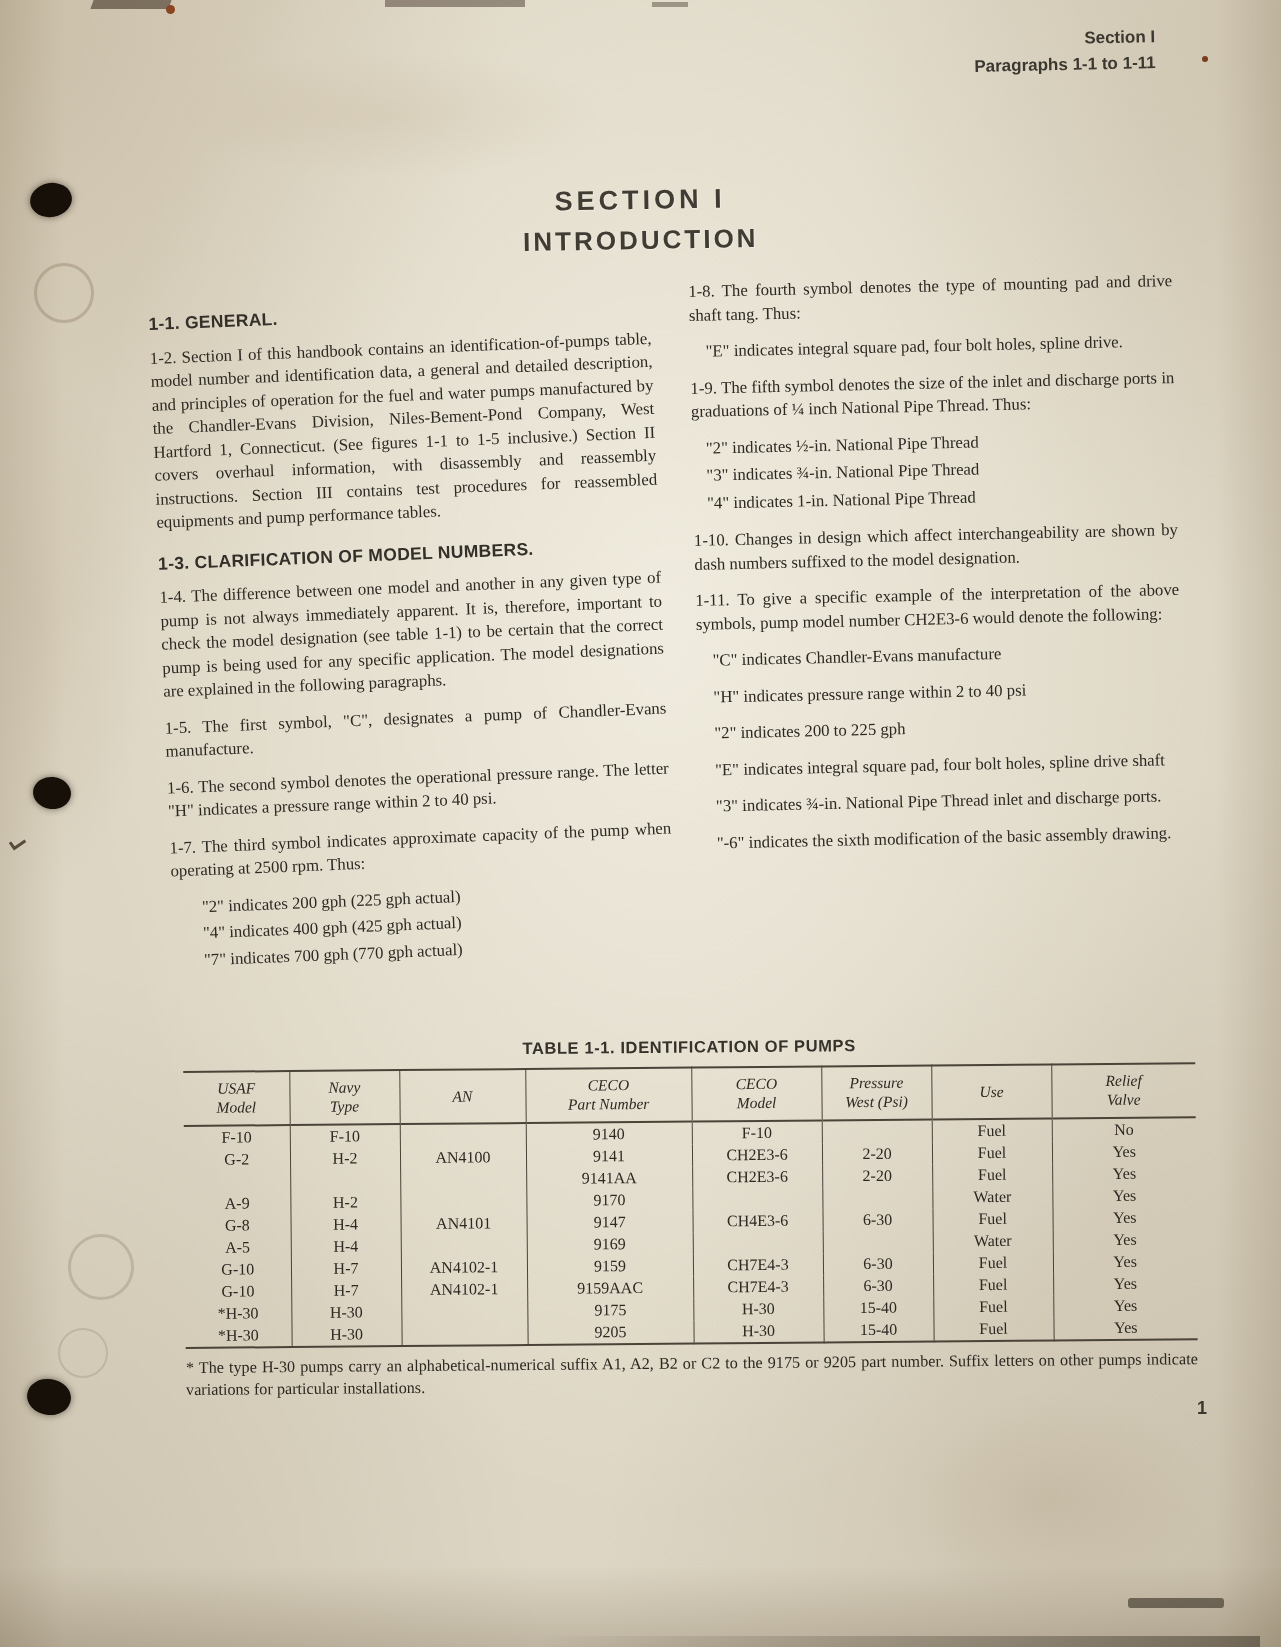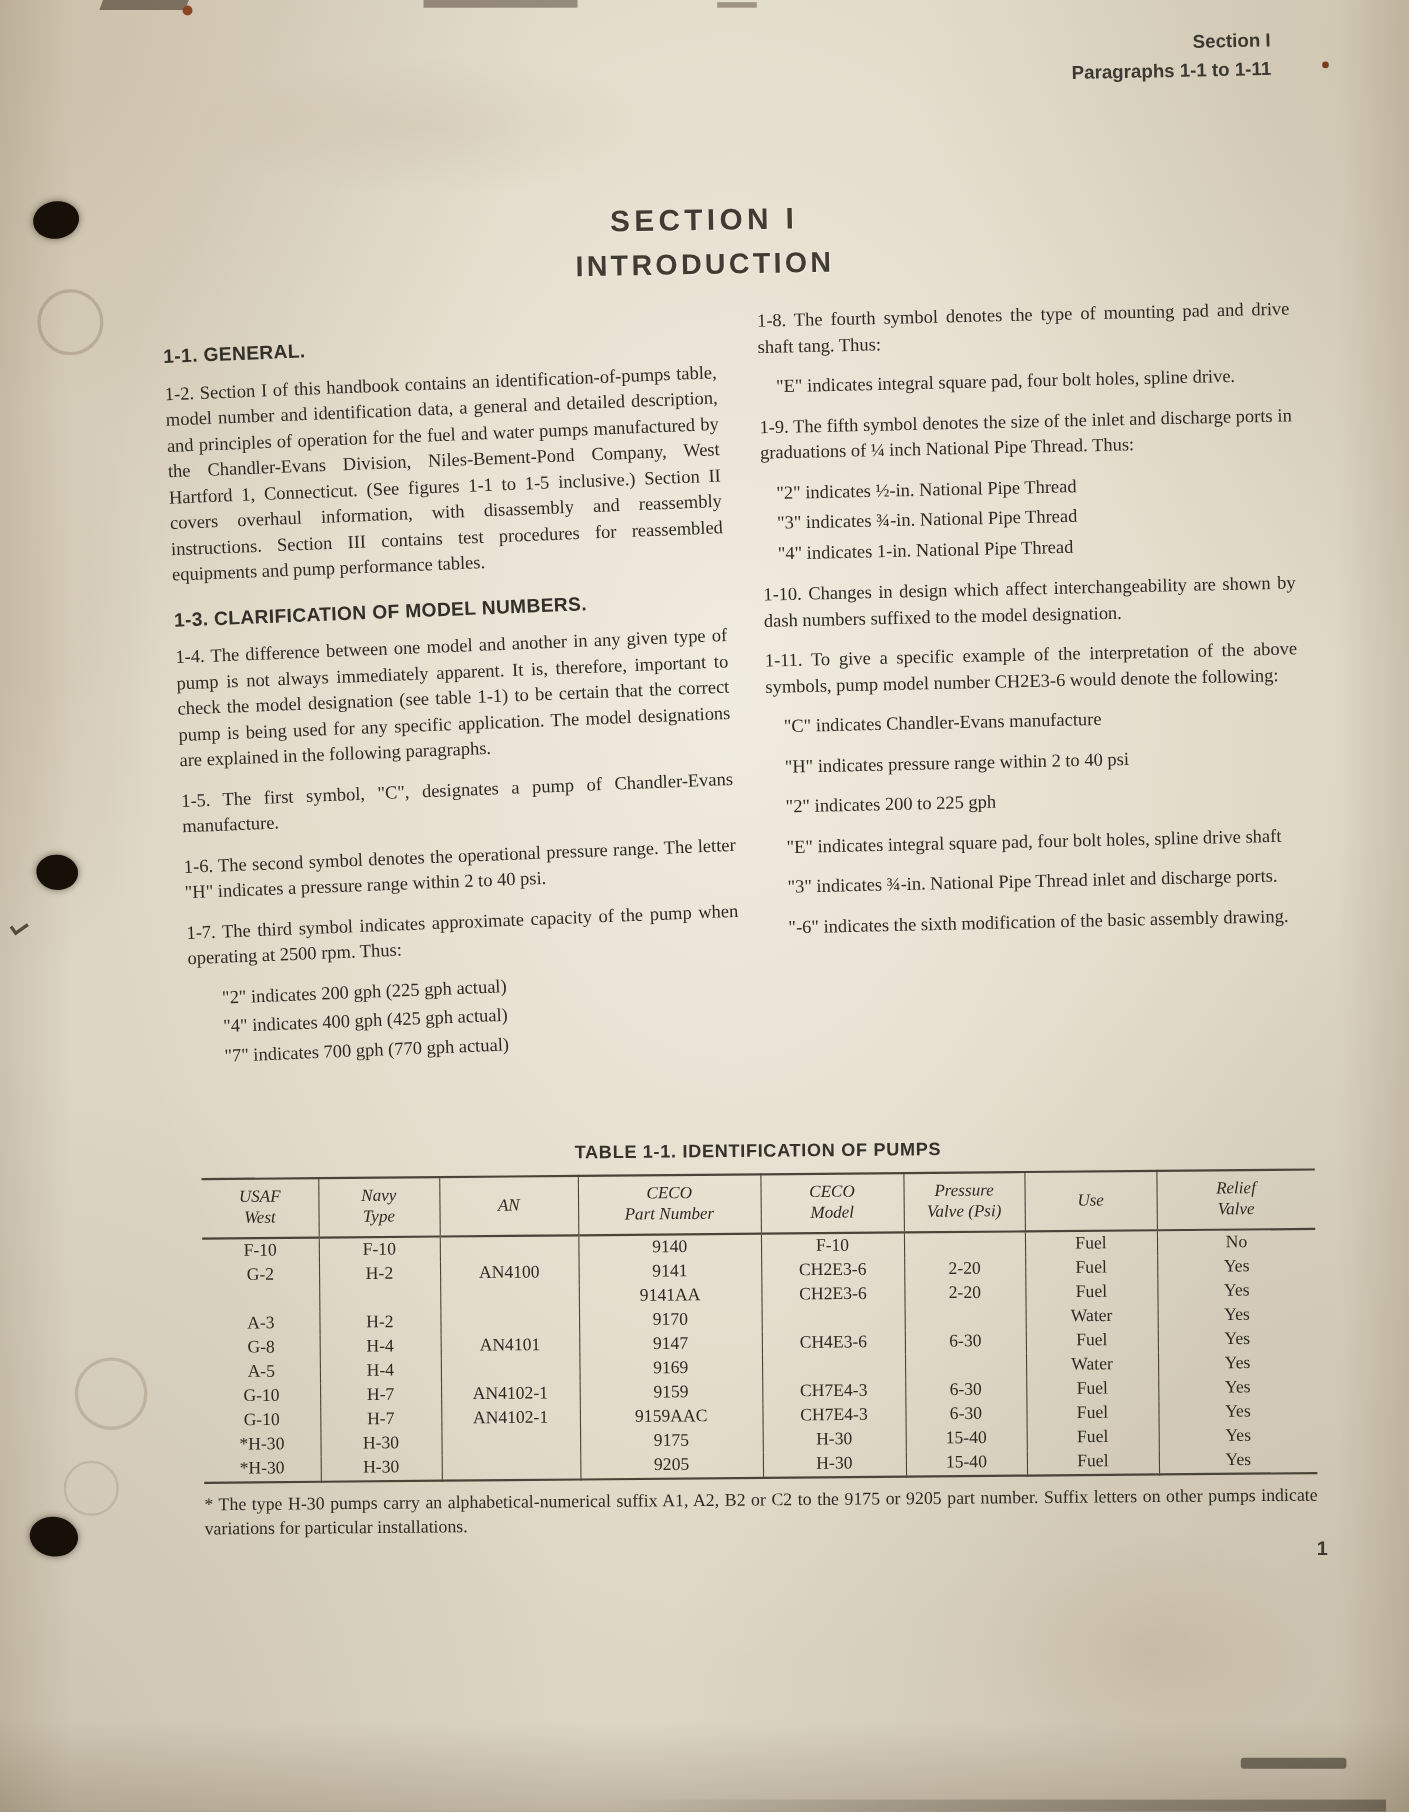--- a/index.html
+++ b/index.html
@@ -205,30 +205,30 @@
           <col style="width:126px">
           <col style="width:166px">
         <col style="width:130px">
           <col style="width:110px">
           <col style="width:120px">
           <col style="width:144px">
       </colgroup>
       <thead>
         <tr>
           <th>USAF
-West</th>
+Model</th>
           <th>Navy
 Type</th>
           <th>AN</th>
           <th>CECO
 Part Number</th>
           <th>CECO
 Model</th>
           <th>Pressure
-Valve (Psi)</th>
+West (Psi)</th>
           <th>Use</th>
           <th>Relief
 Valve</th>
         </tr>
       </thead>
       <tbody>
           <tr>
             <td>F-10</td>
             <td>F-10</td>
             <td></td>
@@ -252,21 +252,21 @@
             <td></td>
             <td></td>
             <td></td>
             <td>9141AA</td>
             <td>CH2E3-6</td>
             <td>2-20</td>
             <td>Fuel</td>
             <td>Yes</td>
           </tr>
           <tr>
-            <td>A-3</td>
+            <td>A-9</td>
             <td>H-2</td>
             <td></td>
             <td>9170</td>
             <td></td>
             <td></td>
             <td>Water</td>
             <td>Yes</td>
           </tr>
           <tr>
             <td>G-8</td>

